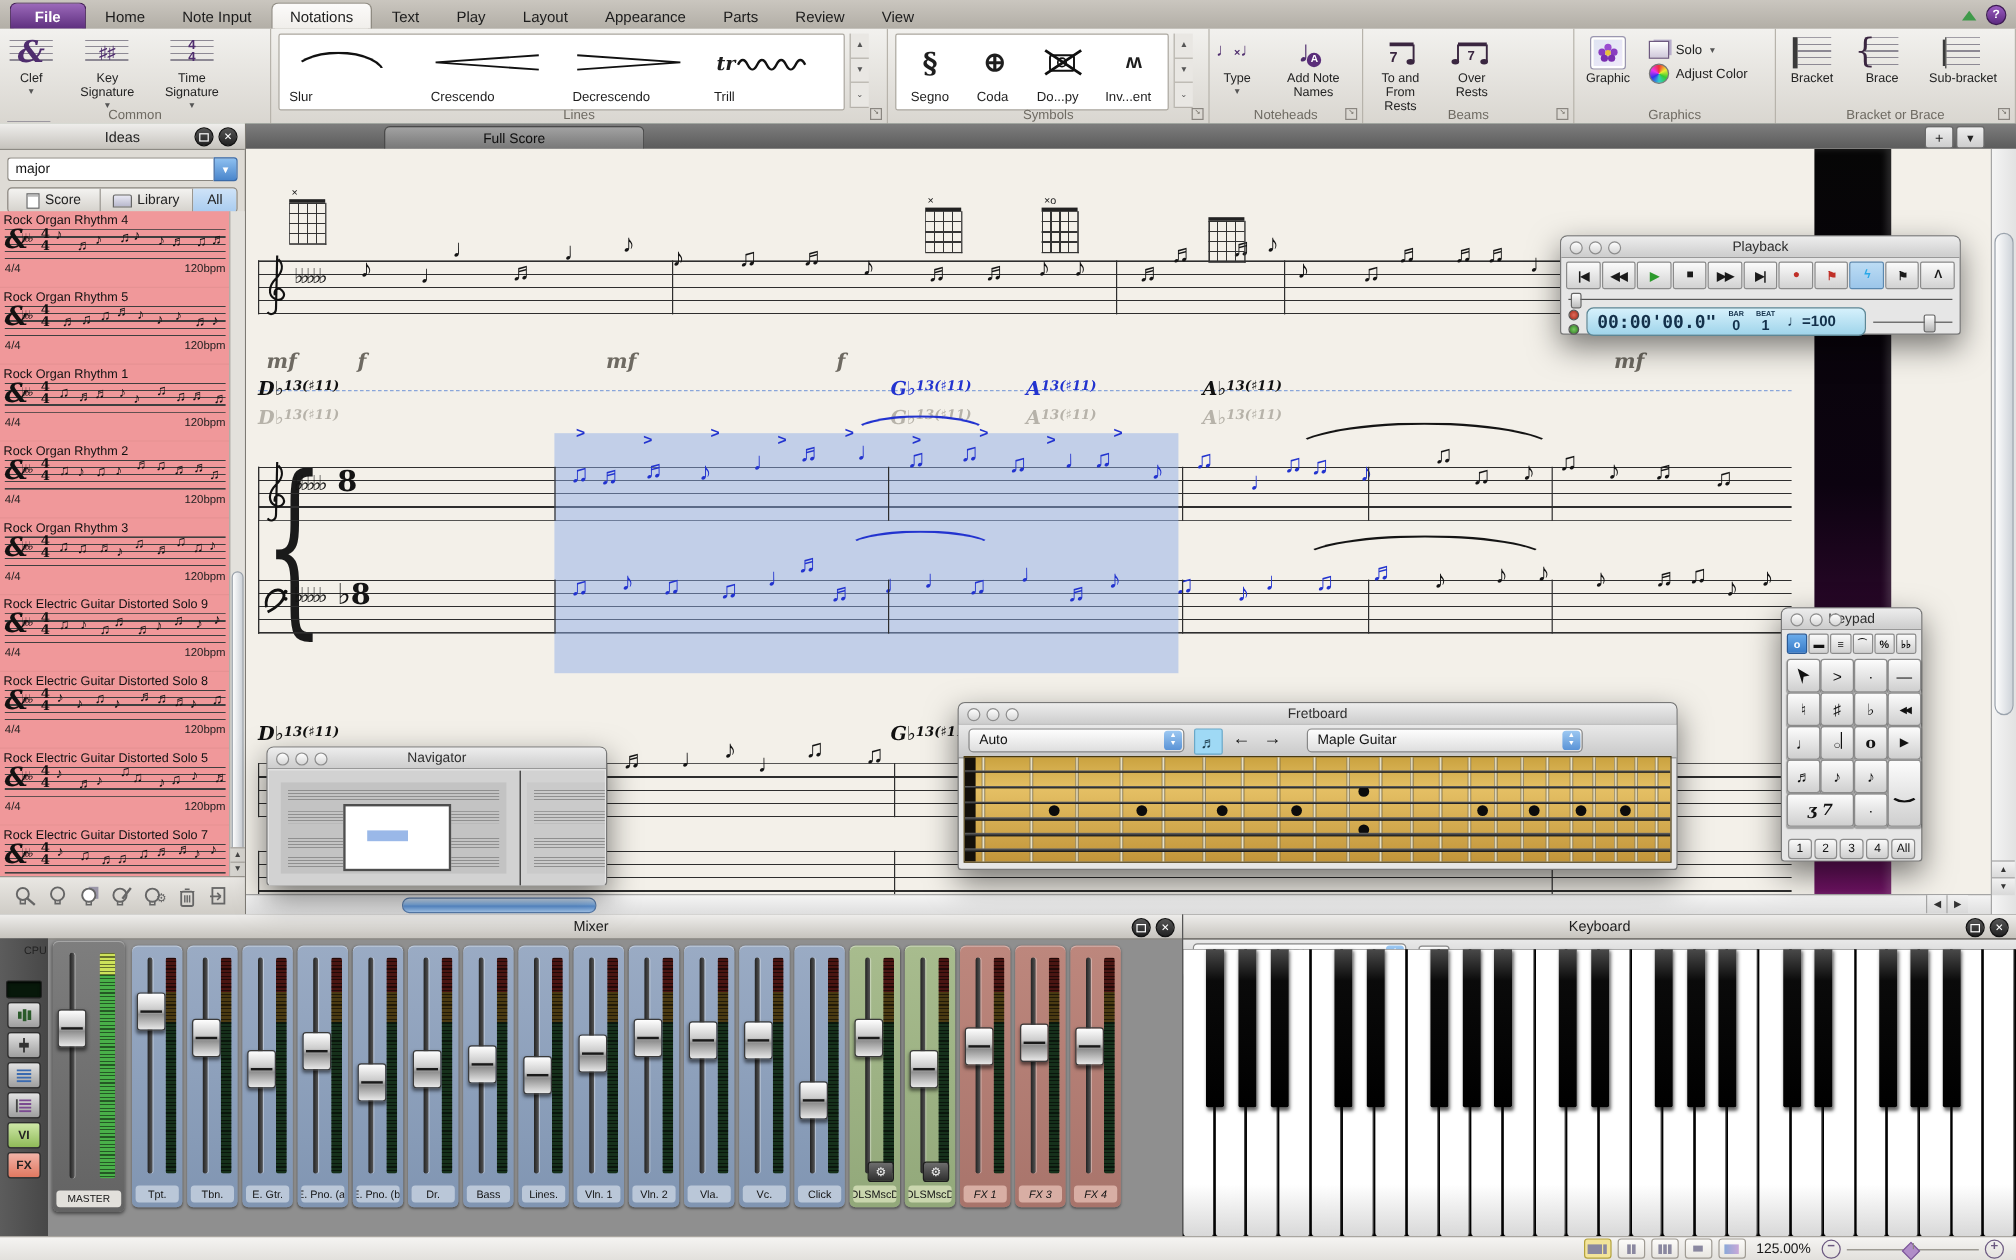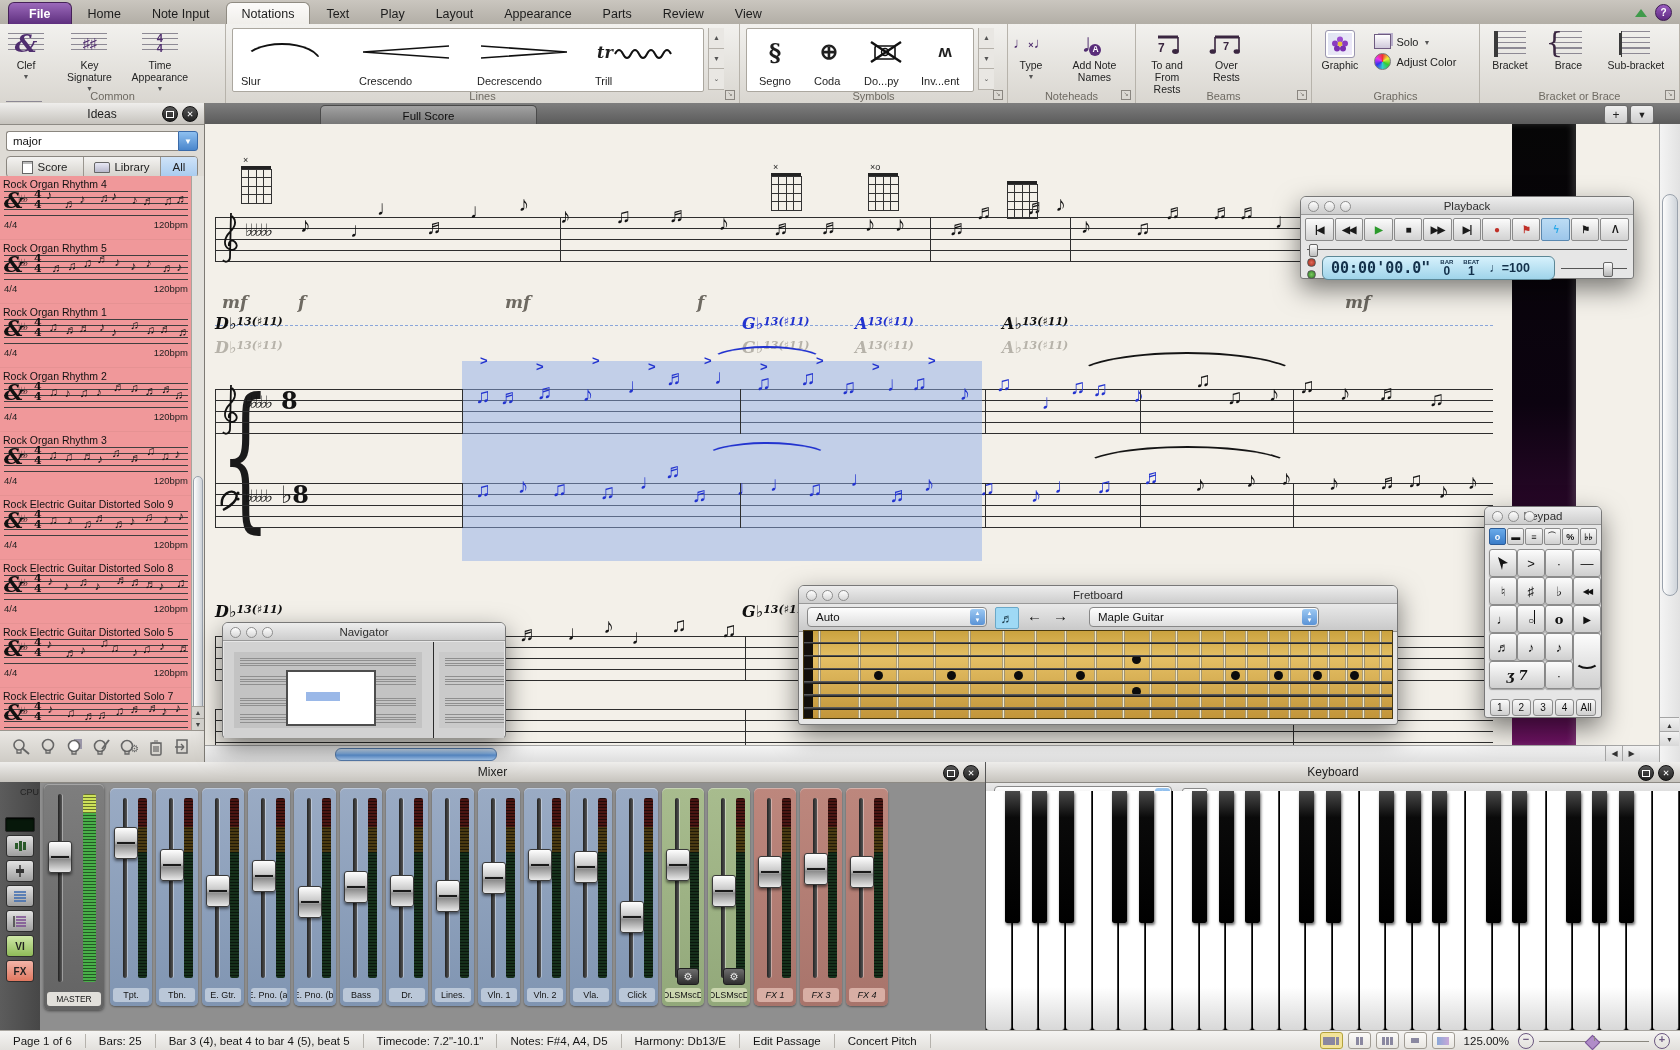--- a/index.html
+++ b/index.html
@@ -285,21 +285,21 @@
             </span>
           <span>Key Signature</span>
             <span class="caret">▼</span>
         </div>
         <div class="rbtn" style="width:62px">
           <span class="ric">
               <span class="ministaff">
                 <span class="pglyph" style="font-size:11px;line-height:0.9;text-align:center">4<br>4</span>
               </span>
             </span>
-          <span>Time Appearance</span>
+          <span>Time Signature</span>
             <span class="caret">▼</span>
         </div>
         <div class="rbtn" style="width:44px">
           <span class="ric">
               <span class="ministaff">
                 <span class="pglyph" style="font-size:18px">‖</span>
               </span>
             </span>
           <span>Barline</span>
             <span class="caret">▼</span>
@@ -1333,66 +1333,73 @@
         <div class="strip c-blue">
           <div class="ftrack"></div>
           <div class="fader-cap" style="top: 45%;"></div>
           <div class="meter"></div>
 
           <div class="strip-label">E. Pno. (b)</div>
         </div>
 
         <div class="strip c-blue">
           <div class="ftrack"></div>
+          <div class="fader-cap" style="top: 40%;"></div>
+          <div class="meter"></div>
+
+          <div class="strip-label">Dr.</div>
+        </div>
+
+        <div class="strip c-blue">
+          <div class="ftrack"></div>
           <div class="fader-cap" style="top: 38%;"></div>
           <div class="meter"></div>
 
           <div class="strip-label">Bass</div>
         </div>
 
         <div class="strip c-blue">
           <div class="ftrack"></div>
-          <div class="fader-cap" style="top: 40%;"></div>
-          <div class="meter"></div>
-
-          <div class="strip-label">Dr.</div>
+          <div class="fader-cap" style="top: 42%;"></div>
+          <div class="meter"></div>
+
+          <div class="strip-label">Lines.</div>
         </div>
 
         <div class="strip c-blue">
           <div class="ftrack"></div>
-          <div class="fader-cap" style="top: 42%;"></div>
-          <div class="meter"></div>
-
-          <div class="strip-label">Lines.</div>
+          <div class="fader-cap" style="top: 34%;"></div>
+          <div class="meter"></div>
+
+          <div class="strip-label">Vln. 1</div>
         </div>
 
         <div class="strip c-blue">
           <div class="ftrack"></div>
-          <div class="fader-cap" style="top: 34%;"></div>
-          <div class="meter"></div>
-
-          <div class="strip-label">Vln. 1</div>
+          <div class="fader-cap" style="top: 28%;"></div>
+          <div class="meter"></div>
+
+          <div class="strip-label">Vln. 2</div>
         </div>
 
         <div class="strip c-blue">
           <div class="ftrack"></div>
-          <div class="fader-cap" style="top: 28%;"></div>
-          <div class="meter"></div>
-
-          <div class="strip-label">Vln. 2</div>
+          <div class="fader-cap" style="top: 29%;"></div>
+          <div class="meter"></div>
+
+          <div class="strip-label">Vla.</div>
         </div>
 
         <div class="strip c-blue">
           <div class="ftrack"></div>
           <div class="fader-cap" style="top: 29%;"></div>
           <div class="meter"></div>
 
-          <div class="strip-label">Vla.</div>
-        </div>
-
+          <div class="strip-label">Vc.</div>
+        </div>
 
         <div class="strip c-blue">
           <div class="ftrack"></div>
           <div class="fader-cap" style="top: 52%;"></div>
           <div class="meter"></div>
 
           <div class="strip-label">Click</div>
         </div>
 
         <div class="strip c-green">
@@ -1504,30 +1511,20 @@
         <div class="bkey" style="left: 446.269px;"></div>
         <div class="bkey" style="left: 499.654px;"></div>
         <div class="bkey" style="left: 526.346px;"></div>
         <div class="bkey" style="left: 579.731px;"></div>
         <div class="bkey" style="left: 606.423px;"></div>
         <div class="bkey" style="left: 633.115px;"></div>
       </div>
   </div>
 
   <div id="statusbar">
-    <div style="display:flex">
-      <span class="sb-item">Page 1 of 6</span>
-        <span class="sb-item">Bars: 25</span>
-        <span class="sb-item">Bar 3 (4), beat 4 to bar 4 (5), beat 5</span>
-        <span class="sb-item">Timecode: 7.2"-10.1"</span>
-        <span class="sb-item">Notes: F#4, A4, D5</span>
-        <span class="sb-item">Harmony: Db13/E</span>
-        <span class="sb-item">Edit Passage</span>
-        <span class="sb-item">Concert Pitch</span>
-    </div>
     <div class="sb-right">
       <span class="vicon active">
           <i class="wide"></i>
           <i></i>
         </span>
       <span class="vicon">
           <i></i>
           <i></i>
         </span>
       <span class="vicon">

